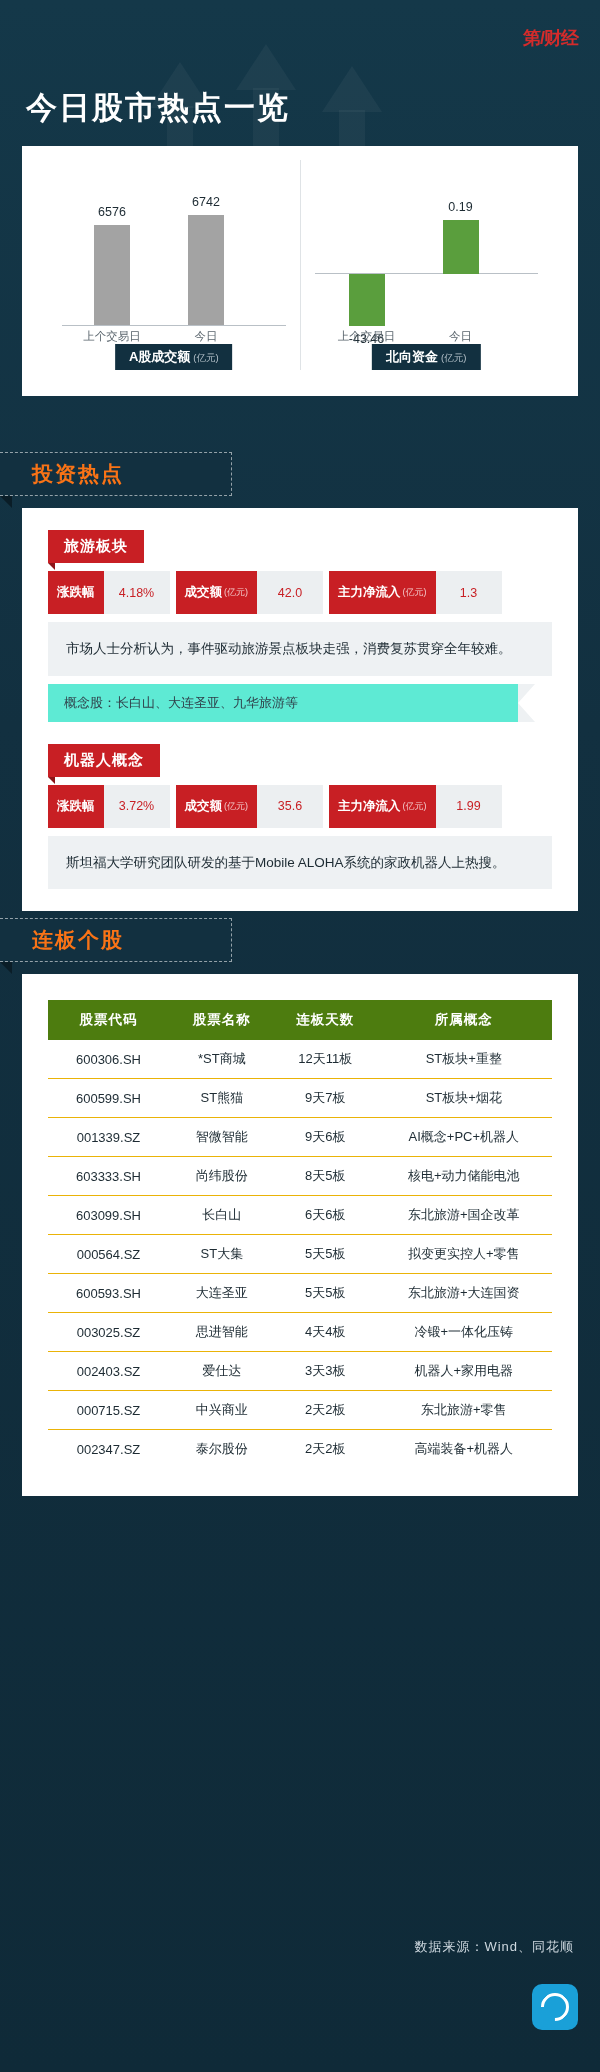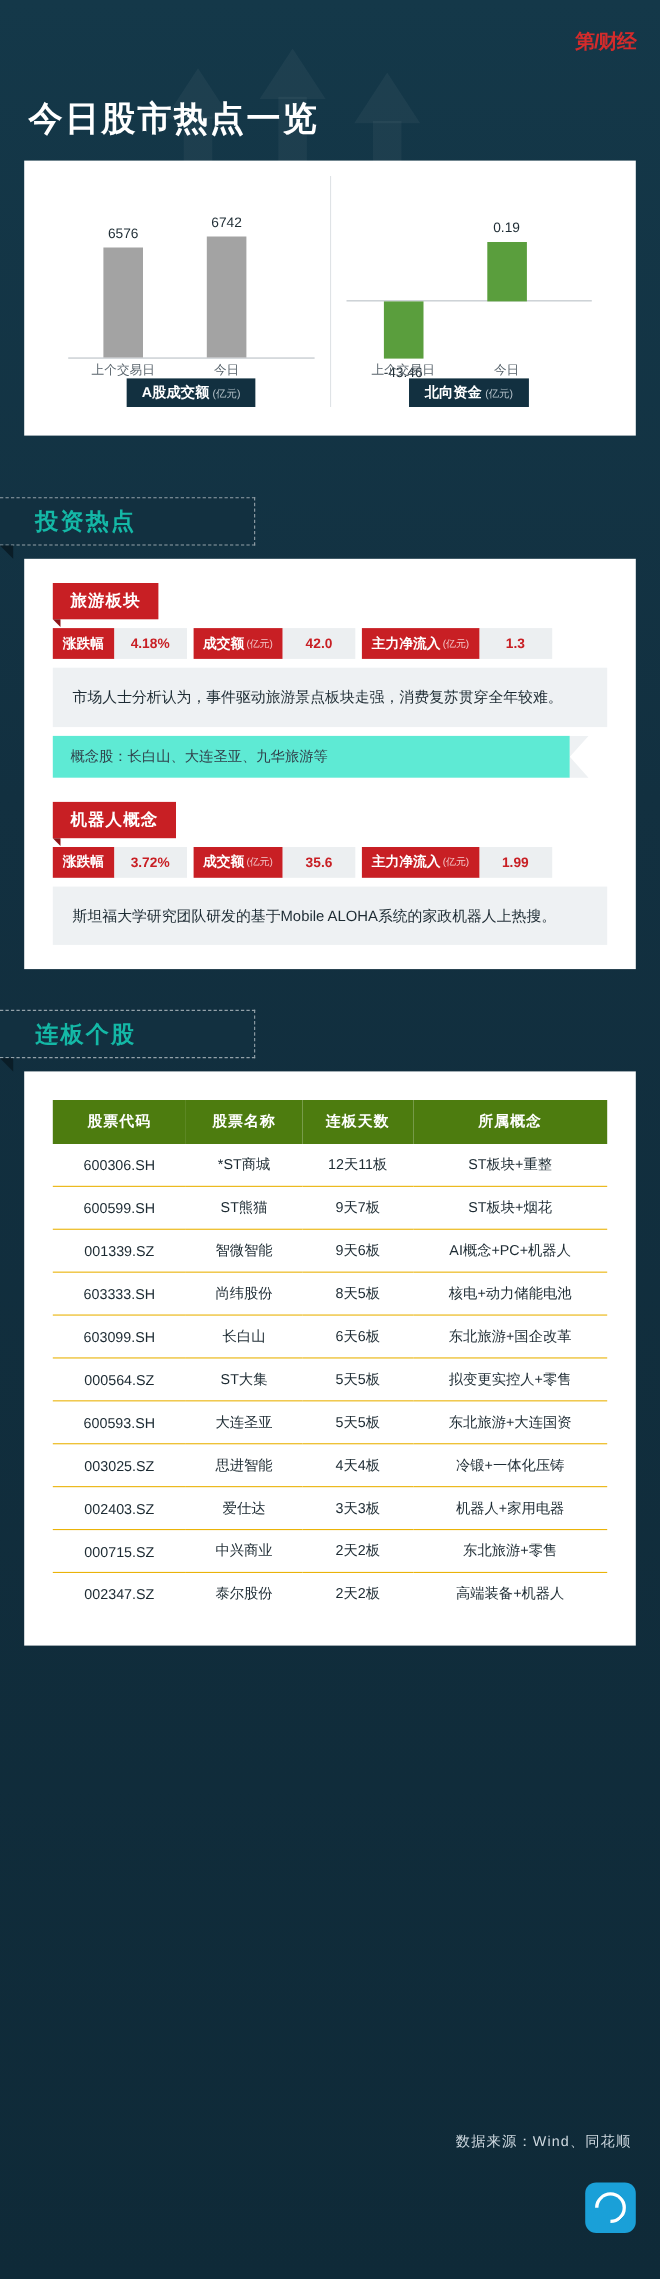--- a/index.html
+++ b/index.html
@@ -120,21 +120,21 @@
     left:0;
     width:232px;
     height:44px;
     background:#123040;
     border:1px dashed rgba(255,255,255,.55);
     border-left:none;
     box-sizing:border-box;
     display:flex;align-items:center;
   }
   .section-band span{
-    color:#14b8a6;font-size:21px;font-weight:bold;letter-spacing:2px;margin-left:32px;
+    color:#f97316;font-size:21px;font-weight:bold;letter-spacing:2px;margin-left:32px;
   }
   .section-notch{
     position:absolute;
     left:0;width:0;height:0;
     border-top:12px solid #0a1d27;
     border-left:12px solid transparent;
   }
   
   .topics{
     padding:0 26px;
@@ -151,30 +151,30 @@
   }
   .topic-title:after{
     content:"";
     position:absolute;left:0;bottom:-7px;
     border-top:7px solid #8d1418;
     border-left:7px solid transparent;
   }
   .metrics{
     display:flex;
     margin-top:8px;
-    height:28px;
+    height:43px;
     font-size:12.5px;
   }
   .m-key{
     background:#c81f24;color:#fff;font-weight:bold;
     display:flex;align-items:center;padding:0 9px;white-space:nowrap;
   }
   .m-key .unit{font-size:9px;font-weight:normal;color:#f3c9ca;margin-left:2px;}
   .m-val{
-    background:#eceff1;color:#c81f24;font-weight:bold;
+    background:#eceff1;color:#c81f24;font-weight:normal;
     display:flex;align-items:center;justify-content:center;
     padding:0 10px;min-width:46px;
   }
   .m-gap{width:6px;}
   .topic-body{
     background:#eef1f3;
     margin-top:8px;
     padding:15px 18px;
     font-size:13.5px;
     line-height:1.75;

